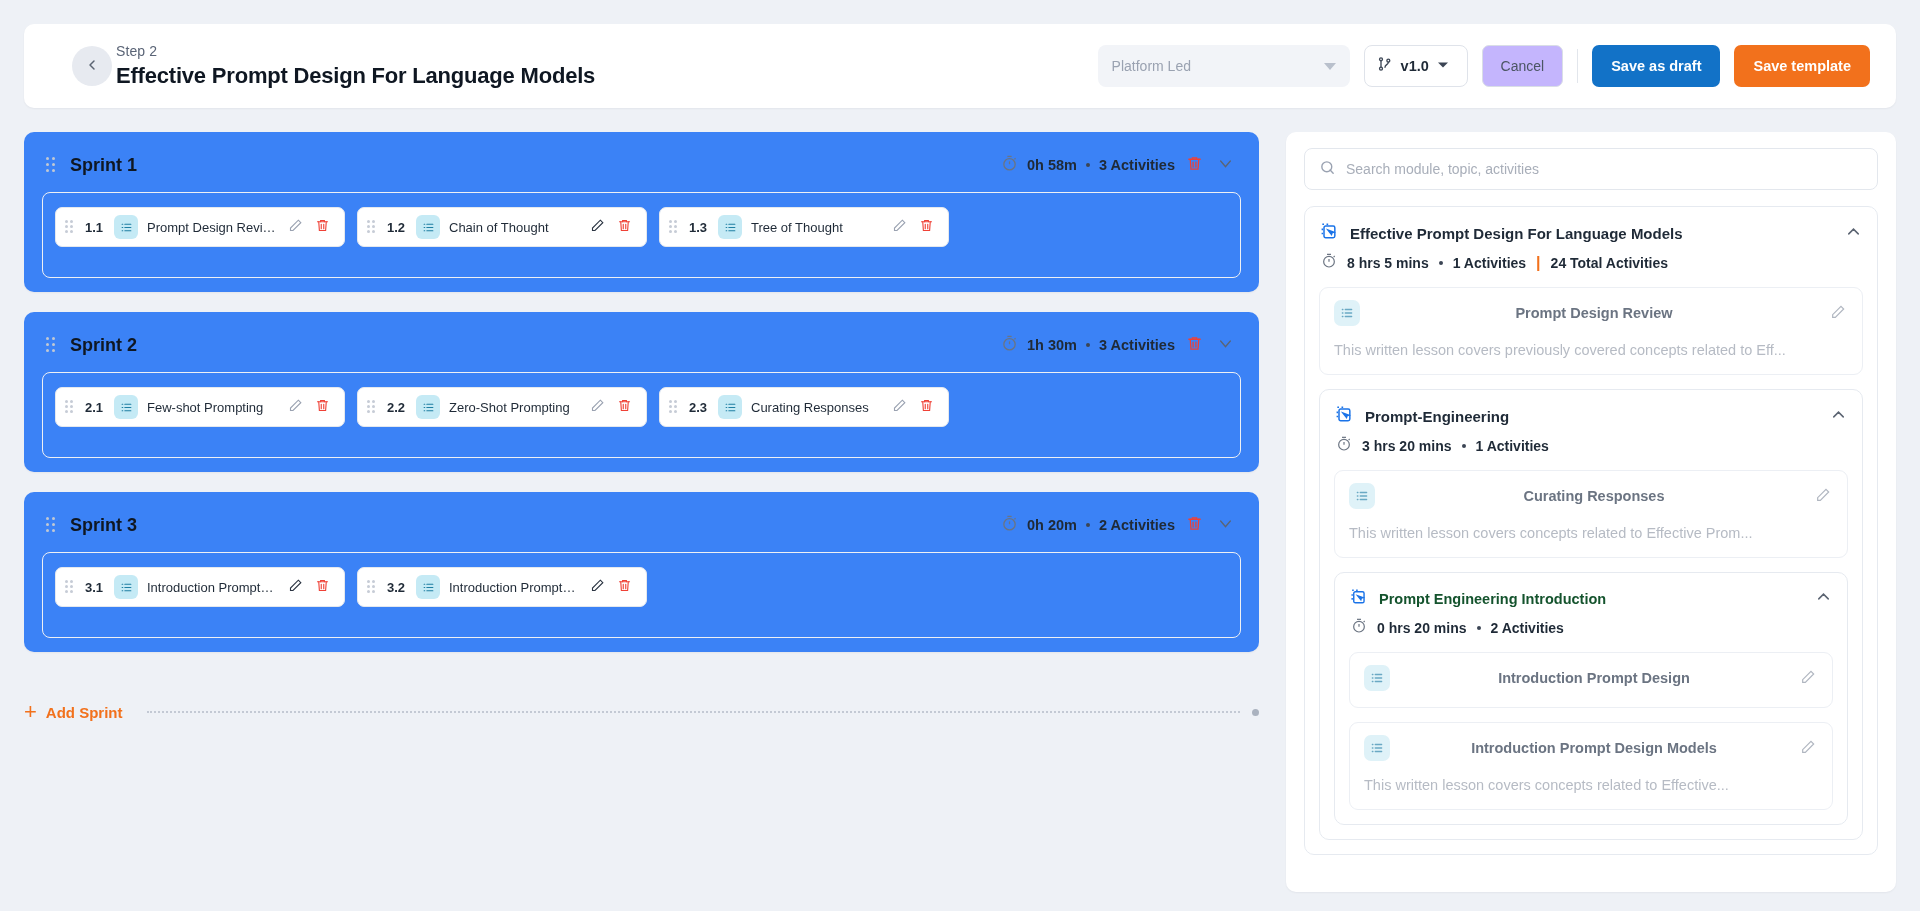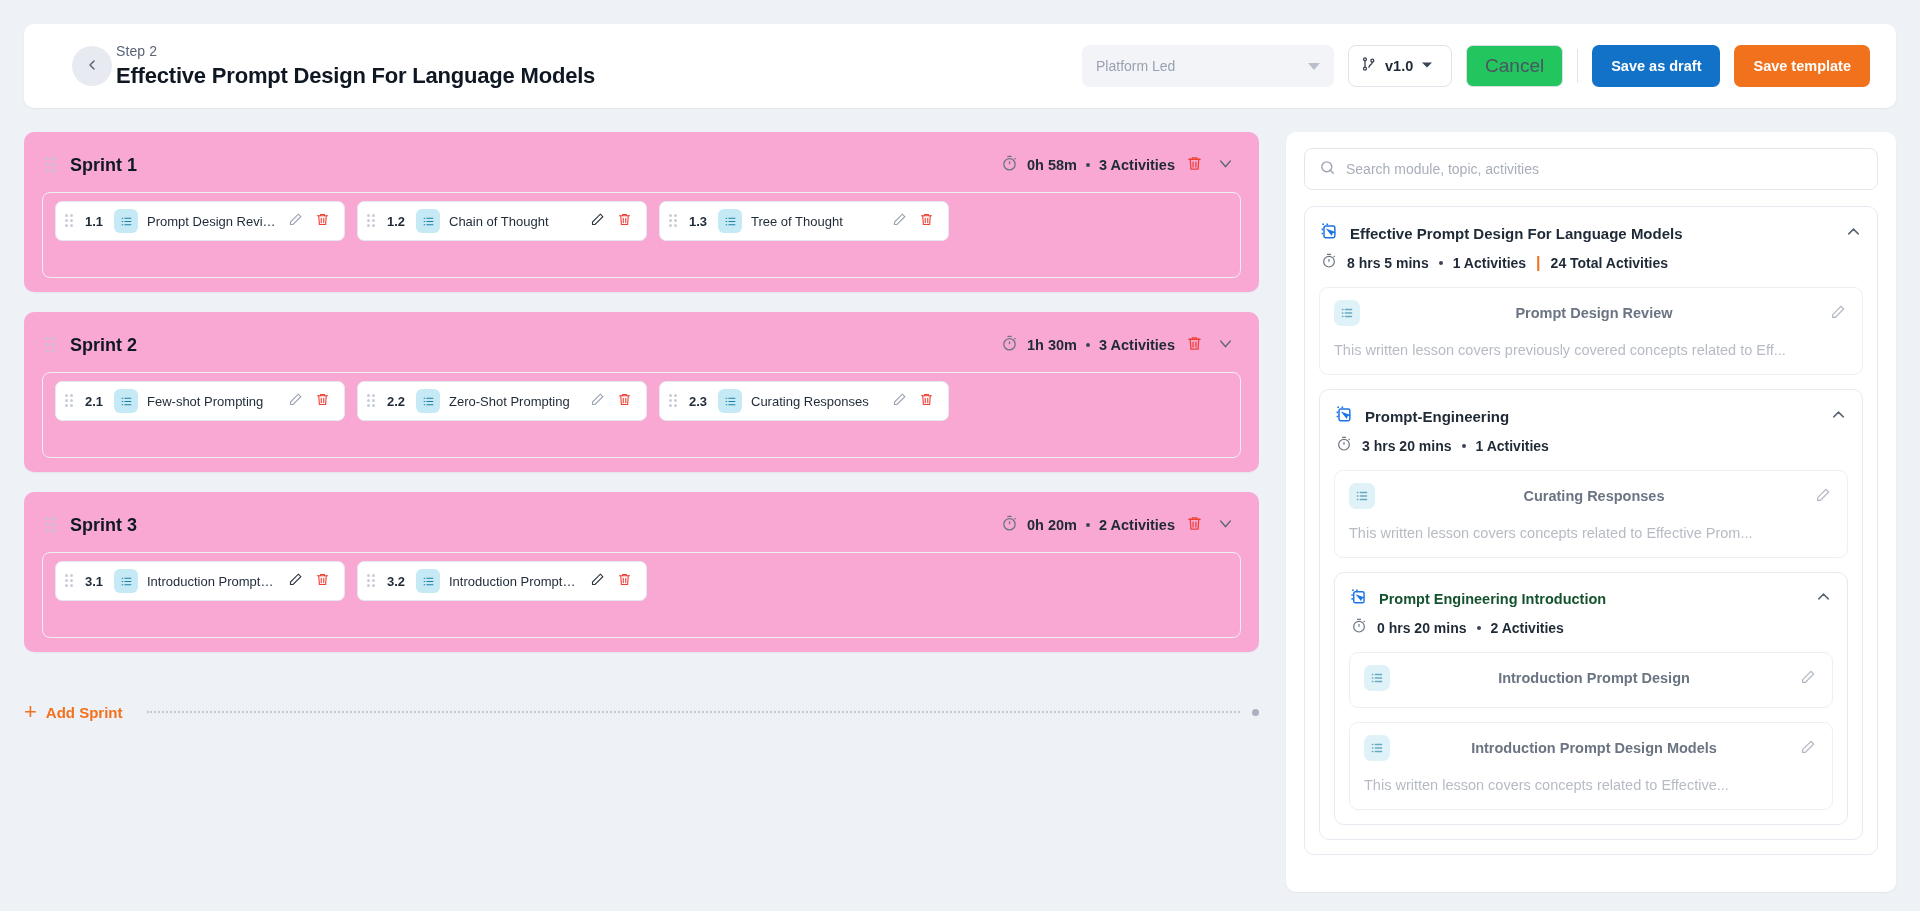--- a/index.html
+++ b/index.html
@@ -49,49 +49,49 @@
     border-radius: 8px; display: flex; align-items: center; gap: 8px;
     padding: 0 12px; cursor: pointer;
   }
   .version-pill .vtext { font-size: 14.5px; font-weight: 700; color: #1f2a37; }
   .divider-v { width: 1px; height: 34px; background: #e2e6ec; }
   .btn {
     height: 42px; border-radius: 7px; font-size: 14.5px; font-weight: 700;
     padding: 0 18px; cursor: pointer; border: 1px solid transparent;
     display: flex; align-items: center; justify-content: center; white-space: nowrap;
   }
-  .btn-cancel { background: #22c55e; border-color: #d9dee6; color: #4b5563; font-weight: 400; font-size: 19px; }
+  .btn-cancel { background: #c4b5fd; border-color: #d9dee6; color: #4b5563; font-weight: 400; font-size: 14px; }
   .btn-draft { background: #1272c7; color: #fff; }
   .btn-template { background: #f2711c; color: #fff; }
 
   
   .left-col {
     position: absolute; left: 24px; top: 132px;
     width: 1235px; height: 760px; overflow: hidden;
   }
   .sprint-card {
-    background: #f9a8d4; border-radius: 10px; margin-bottom: 20px;
+    background: #3b82f6; border-radius: 10px; margin-bottom: 20px;
     box-shadow: 0 1px 2px rgba(16,24,40,.05);
     padding: 16px 18px 14px 18px;
   }
   .sprint-head { display: flex; align-items: center; height: 34px; padding: 0 4px; }
   .grip { width: 12px; height: 16px; display: grid; grid-template-columns: 3px 3px;
           grid-template-rows: 3px 3px 3px; gap: 3px; margin-right: 12px; flex: none; }
   .grip i { background: #c2c8d2; border-radius: 50%; display: block; width: 3px; height: 3px; }
   .sprint-name { font-size: 18px; font-weight: 700; color: #0f1722; }
   .sprint-meta { margin-left: auto; display: flex; align-items: center; gap: 9px; }
   .meta-time { font-size: 14.5px; font-weight: 700; color: #1f2a37; }
   .meta-dot { width: 4px; height: 4px; border-radius: 50%; background: #3b4554; }
   .meta-acts { font-size: 14.5px; font-weight: 700; color: #1f2a37; }
   .icon-btn { background: none; border: none; cursor: pointer; display: flex;
               align-items: center; justify-content: center; padding: 2px; }
 
   .activities-area {
     border: 1px solid #eef0f4; border-radius: 8px; margin-top: 10px;
-    padding: 8px 12px; min-height: 86px;
+    padding: 14px 12px; min-height: 86px;
     display: flex; flex-wrap: wrap; gap: 12px; align-content: flex-start;
   }
   .activity-chip {
     height: 40px; border: 1px solid #e4e8ee; border-radius: 7px; background: #fff;
     display: flex; align-items: center; gap: 9px; padding: 0 12px 0 9px;
     width: 290px; cursor: pointer;
   }
   .chip-grip { width: 11px; height: 15px; display: grid; grid-template-columns: 3px 3px;
                grid-template-rows: 3px 3px 3px; gap: 2px; flex: none; }
   .chip-grip i { background: #c6ccd6; border-radius: 50%; width: 3px; height: 3px; display: block; }

